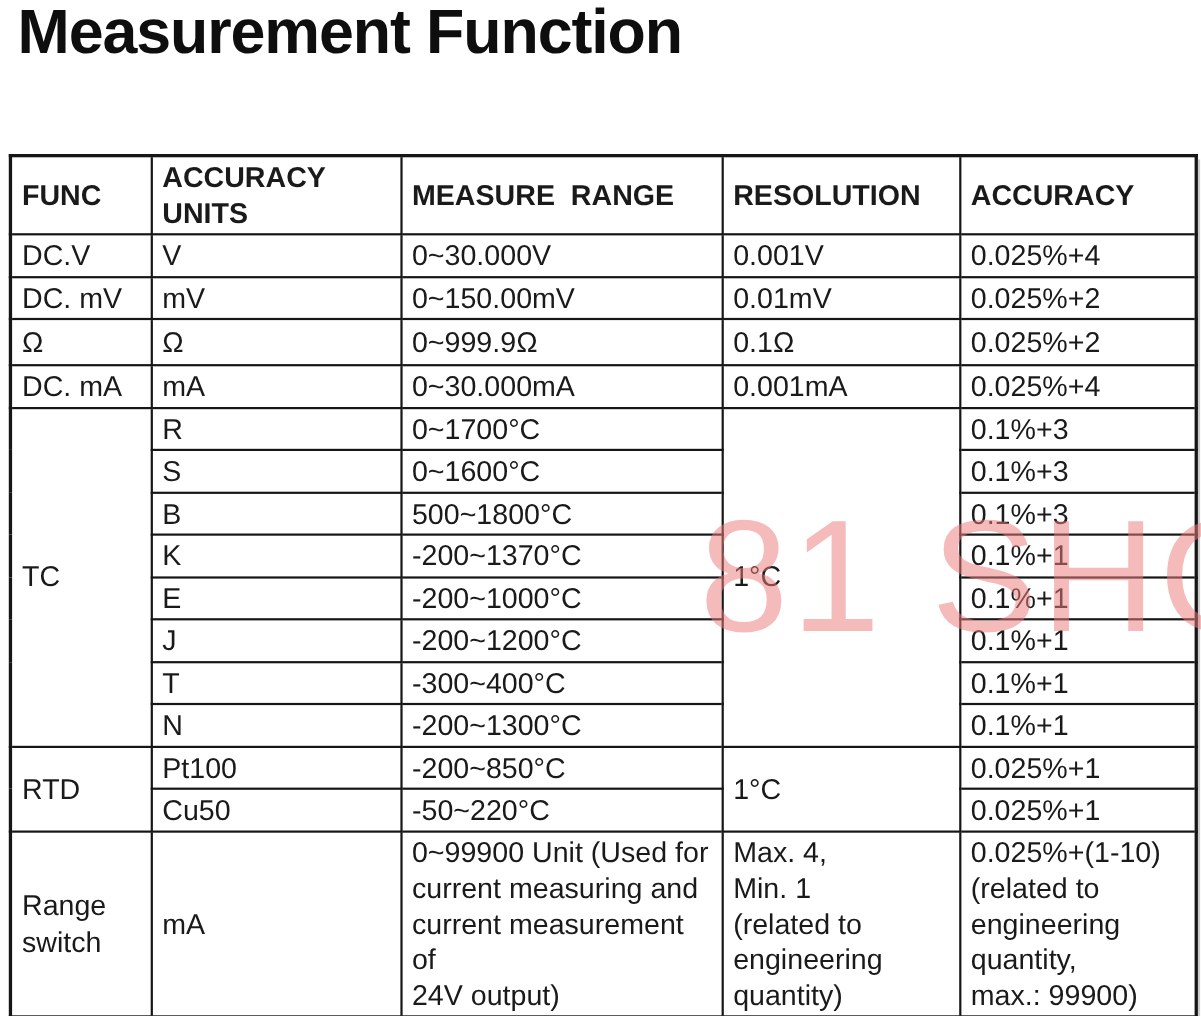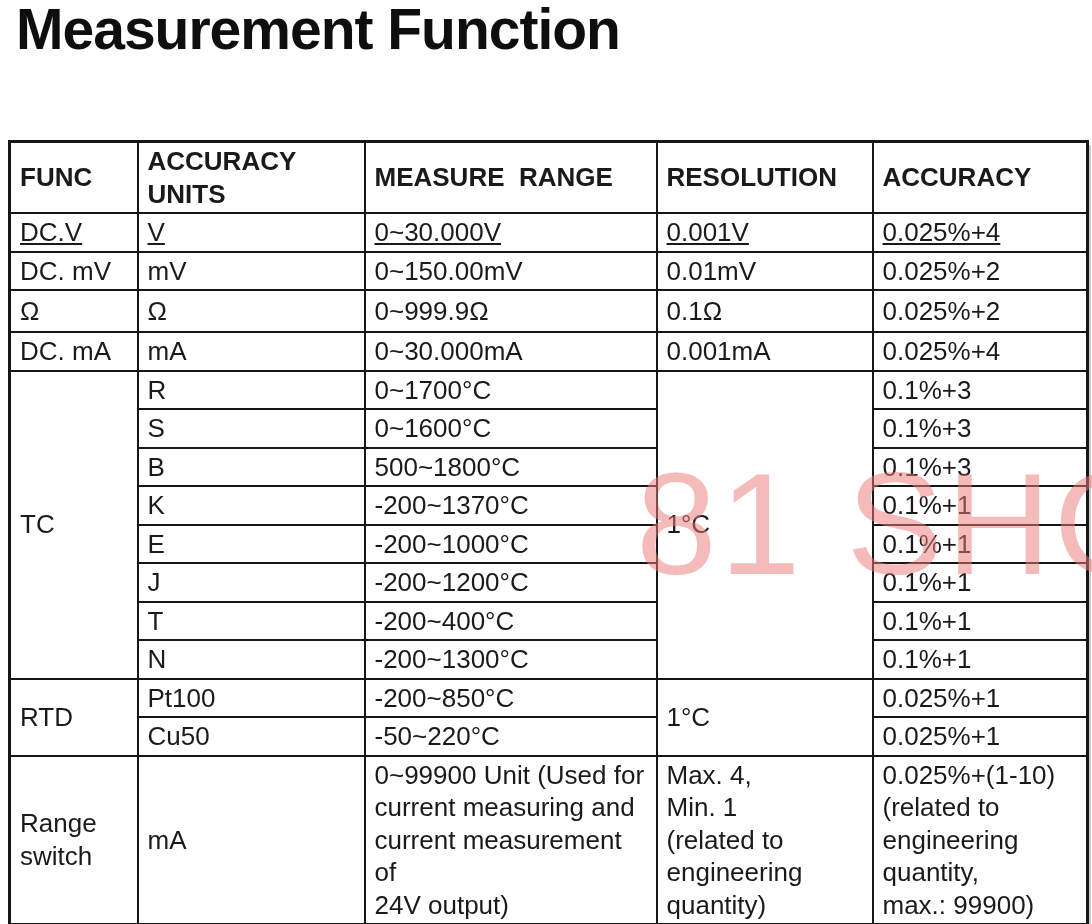--- a/index.html
+++ b/index.html
@@ -38,21 +38,21 @@
     overflow:hidden;
     line-height:1.25;
   }
   table.spec th{
     font-weight:bold;
     font-size:26px;
     letter-spacing:0px;
   }
   table.spec{border:3px solid #161616;}
   tr.hdr{height:52px;margin-top:36px;}
-  tr.r-dcv{height:32px;text-decoration:underline;}
+  tr.r-dcv{height:32px;}
   tr.r-dcmv{height:38px;}
   tr.r-ohm{height:42px;}
   tr.r-dcma{height:31px;}
   tr.r-tc{height:36px;}
   tr.r-rtd{height:38px;}
   tr.r-range{height:168px;}
   td.wrap{white-space:pre-line;line-height:1.32;}
   .watermark{
     position:absolute;
     left:636px;top:452px;
@@ -147,21 +147,21 @@
       <td>-200~1000°C</td>
       <td>0.1%+1</td>
     </tr>
     <tr class="r-tc">
       <td>J</td>
       <td>-200~1200°C</td>
       <td>0.1%+1</td>
     </tr>
     <tr class="r-tc">
       <td>T</td>
-      <td>-200~400°C</td>
+      <td>-300~400°C</td>
       <td>0.1%+1</td>
     </tr>
     <tr class="r-tc">
       <td>N</td>
       <td>-200~1300°C</td>
       <td>0.1%+1</td>
     </tr>
 
     <tr class="r-rtd">
       <td rowspan="2">RTD</td>

